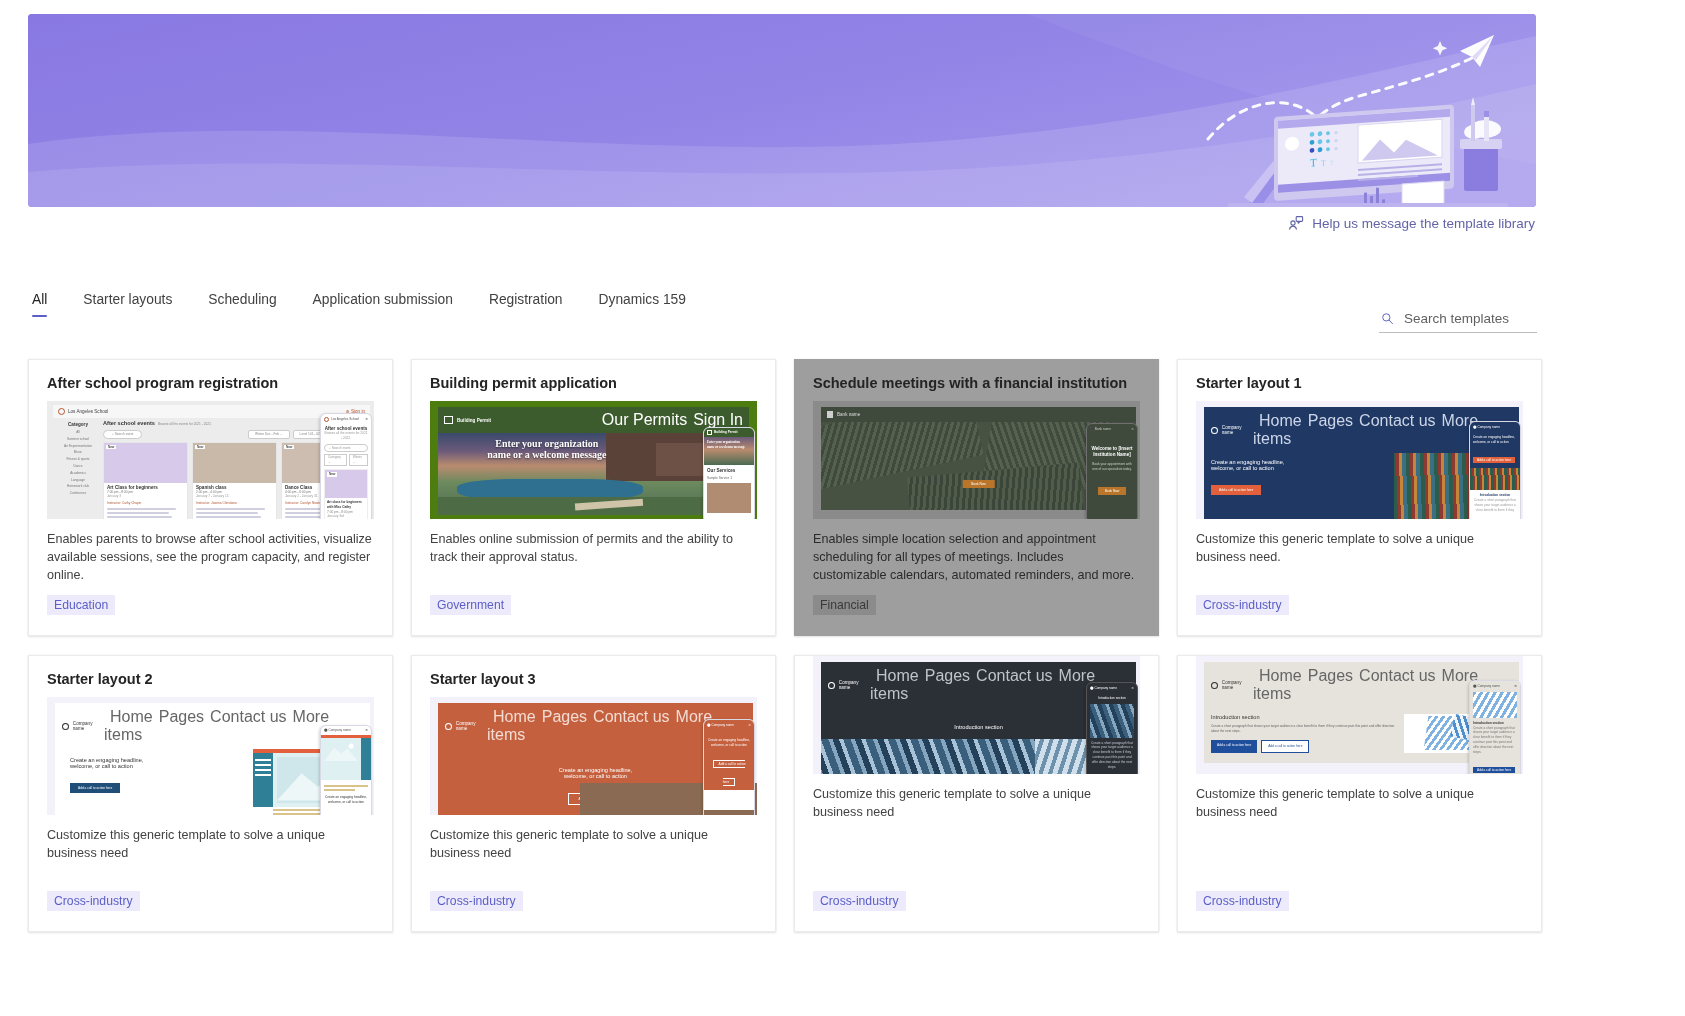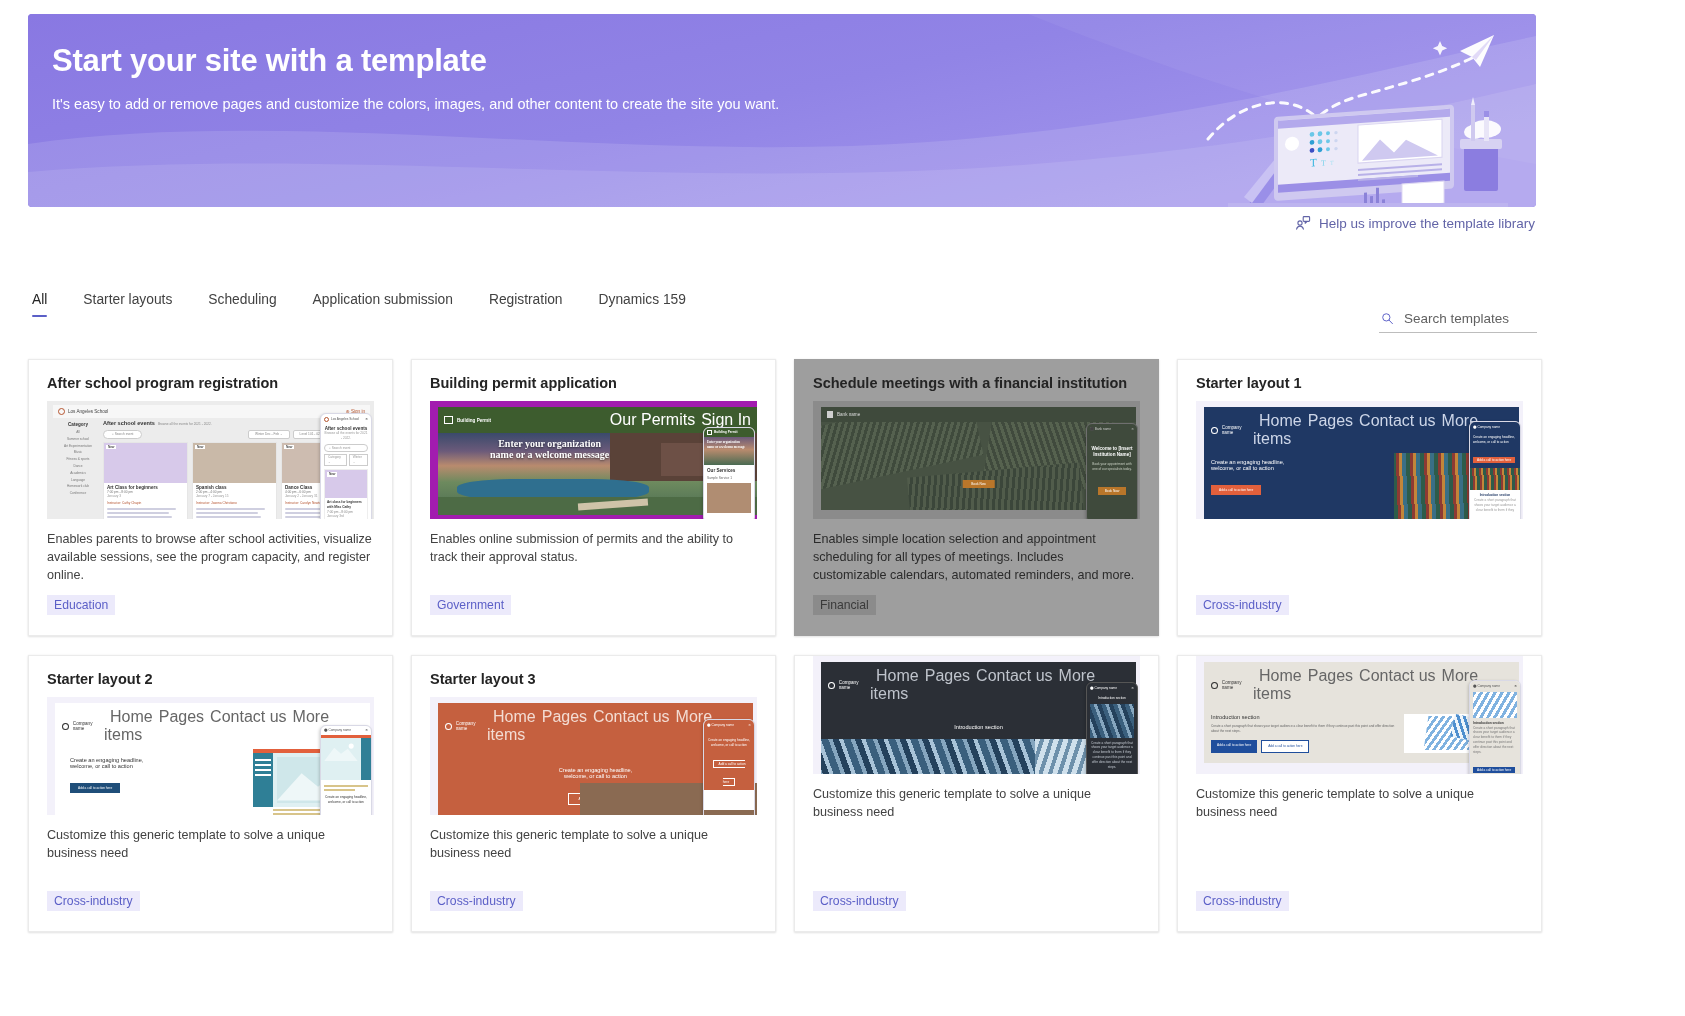--- a/index.html
+++ b/index.html
@@ -227,34 +227,30 @@
         <rect x="272" y="112" width="42" height="10" rx="2" fill="#d7d2f2"></rect>
         <rect x="283" y="78" width="4" height="36" fill="#cfc9ef"></rect>
         <path d="M283 78 L285 70 L287 78 Z" fill="#f0eefb"></path>
         <rect x="296" y="84" width="5" height="30" fill="#e8e5f7"></rect>
         <rect x="296" y="84" width="5" height="6" fill="#9b8fe6"></rect>
       </g>
 
       <rect x="40" y="176" width="280" height="6" fill="#bdb4ef"></rect>
     </svg>
 
-    <div class="banner-text">
-      <h1 class="banner-title">Start your site with a template</h1>
-      <p class="banner-sub">It's easy to add or remove pages and customize the colors, images, and other content to create the site you want.</p>
-    </div>
   </div>
 
   <div class="feedback">
     <svg width="16" height="16" viewBox="0 0 16 16">
       <circle cx="5" cy="8" r="2.1" fill="none" stroke="#6264a7" stroke-width="1.1"></circle>
       <path d="M1.6 14.2 c0.4 -2.2 1.8 -3.1 3.4 -3.1 s3 0.9 3.4 3.1" fill="none" stroke="#6264a7" stroke-width="1.1" stroke-linecap="round"></path>
       <rect x="8.2" y="1.6" width="6.4" height="4.8" rx="0.8" fill="none" stroke="#6264a7" stroke-width="1.1"></rect>
       <path d="M10.2 6.4 L10.2 8.3 L12.1 6.4" fill="none" stroke="#6264a7" stroke-width="1.1" stroke-linejoin="round"></path>
     </svg>
-    <span class="lbl">Help us improve the template library</span>
+    <span class="lbl">Help us message the template library</span>
   </div>
 
 
   <div class="tabs" id="tabs-host">
       <div class="tab active"><span>All</span></div>
       <div class="tab"><span>Starter layouts</span></div>
       <div class="tab"><span>Scheduling</span></div>
       <div class="tab"><span>Application submission</span></div>
       <div class="tab"><span>Registration</span></div>
       <div class="tab"><span>Dynamics 159</span></div>
@@ -387,21 +383,21 @@
         </div>
       </div>
           </div>
         </div>
      <div class="card-desc">Enables parents to browse after school activities, visualize available sessions, see the program capacity, and register online.</div>
      <div class="badge">Education</div>
       </div>
       <div class="card">
         <div class="card-title">Building permit application</div>
      <div class="thumb">
-          <div class="thumb-inner" style="background:#a21caf;padding:6px 0 0 8px;">
+          <div class="thumb-inner" style="background:#4d7c0f;padding:6px 8px 0 8px;">
       <div style="background:#3d5c2e;display:flex;justify-content:space-between;align-items:center;padding:4px 6px;">
         <span style="display:flex;align-items:center;gap:4px;">
           <span style="width:9px;height:8px;border:1px solid #fff;display:inline-block;"></span>
           <span class="tiny5" style="color:#fff;font-weight:700;">Building Permit</span>
               </span>
         <span><span style="margin-left:6px;color:#fff">Our Permits</span><span style="margin-left:6px;color:#fff">Sign In</span></span>
       </div>
       <div style="position:relative;height:82px;background:linear-gradient(#3a4a6b 0%,#6b5a7a 22%,#b98b6e 40%,#6d8a5e 60%,#4a6b52 100%);overflow:hidden;">
         <div style="position:absolute;right:0;top:0;width:46%;height:58%;background:#5a4238;"></div>
         <div style="position:absolute;right:6%;top:12%;width:24%;height:40%;background:#6d5046;"></div>
@@ -492,20 +488,21 @@
           <div style="margin-top:3px;"><span class="tiny" style="background:#e2603c;color:#fff;padding:1px 4px;">Add a call to action here</span></div>
         </div>
         <div style="height:22px;background:repeating-linear-gradient(88deg,#2e5c4a 0 3px,#8e3a33 3px 5px,#c3863a 5px 7px);"></div>
         <div style="padding:3px;text-align:center;">
           <div class="tiny" style="color:#1f3864;font-weight:700;">Introduction section</div>
           <div class="tiny" style="color:#999;">Create a short paragraph that shows your target audience a clear benefit to them if they</div>
         </div>
       </div>
           </div>
         </div>
+     <div class="card-desc">Customize this generic template to solve a unique business need.</div>
      <div class="badge">Cross-industry</div>
       </div>
       <div class="card">
         <div class="card-title">Starter layout 2</div>
      <div class="thumb">
           <div class="thumb-inner" style="background:#f3f1fa;padding:6px 4px 0 8px;">
       <div style="background:#fff;padding:5px 7px;display:flex;justify-content:space-between;align-items:center;">
         <span style="display:flex;align-items:center;gap:4px;color:#333;">
                 <span class="logo-dot" style="width:7px;height:7px;"></span>
                 <span class="tiny5">Company name</span>

